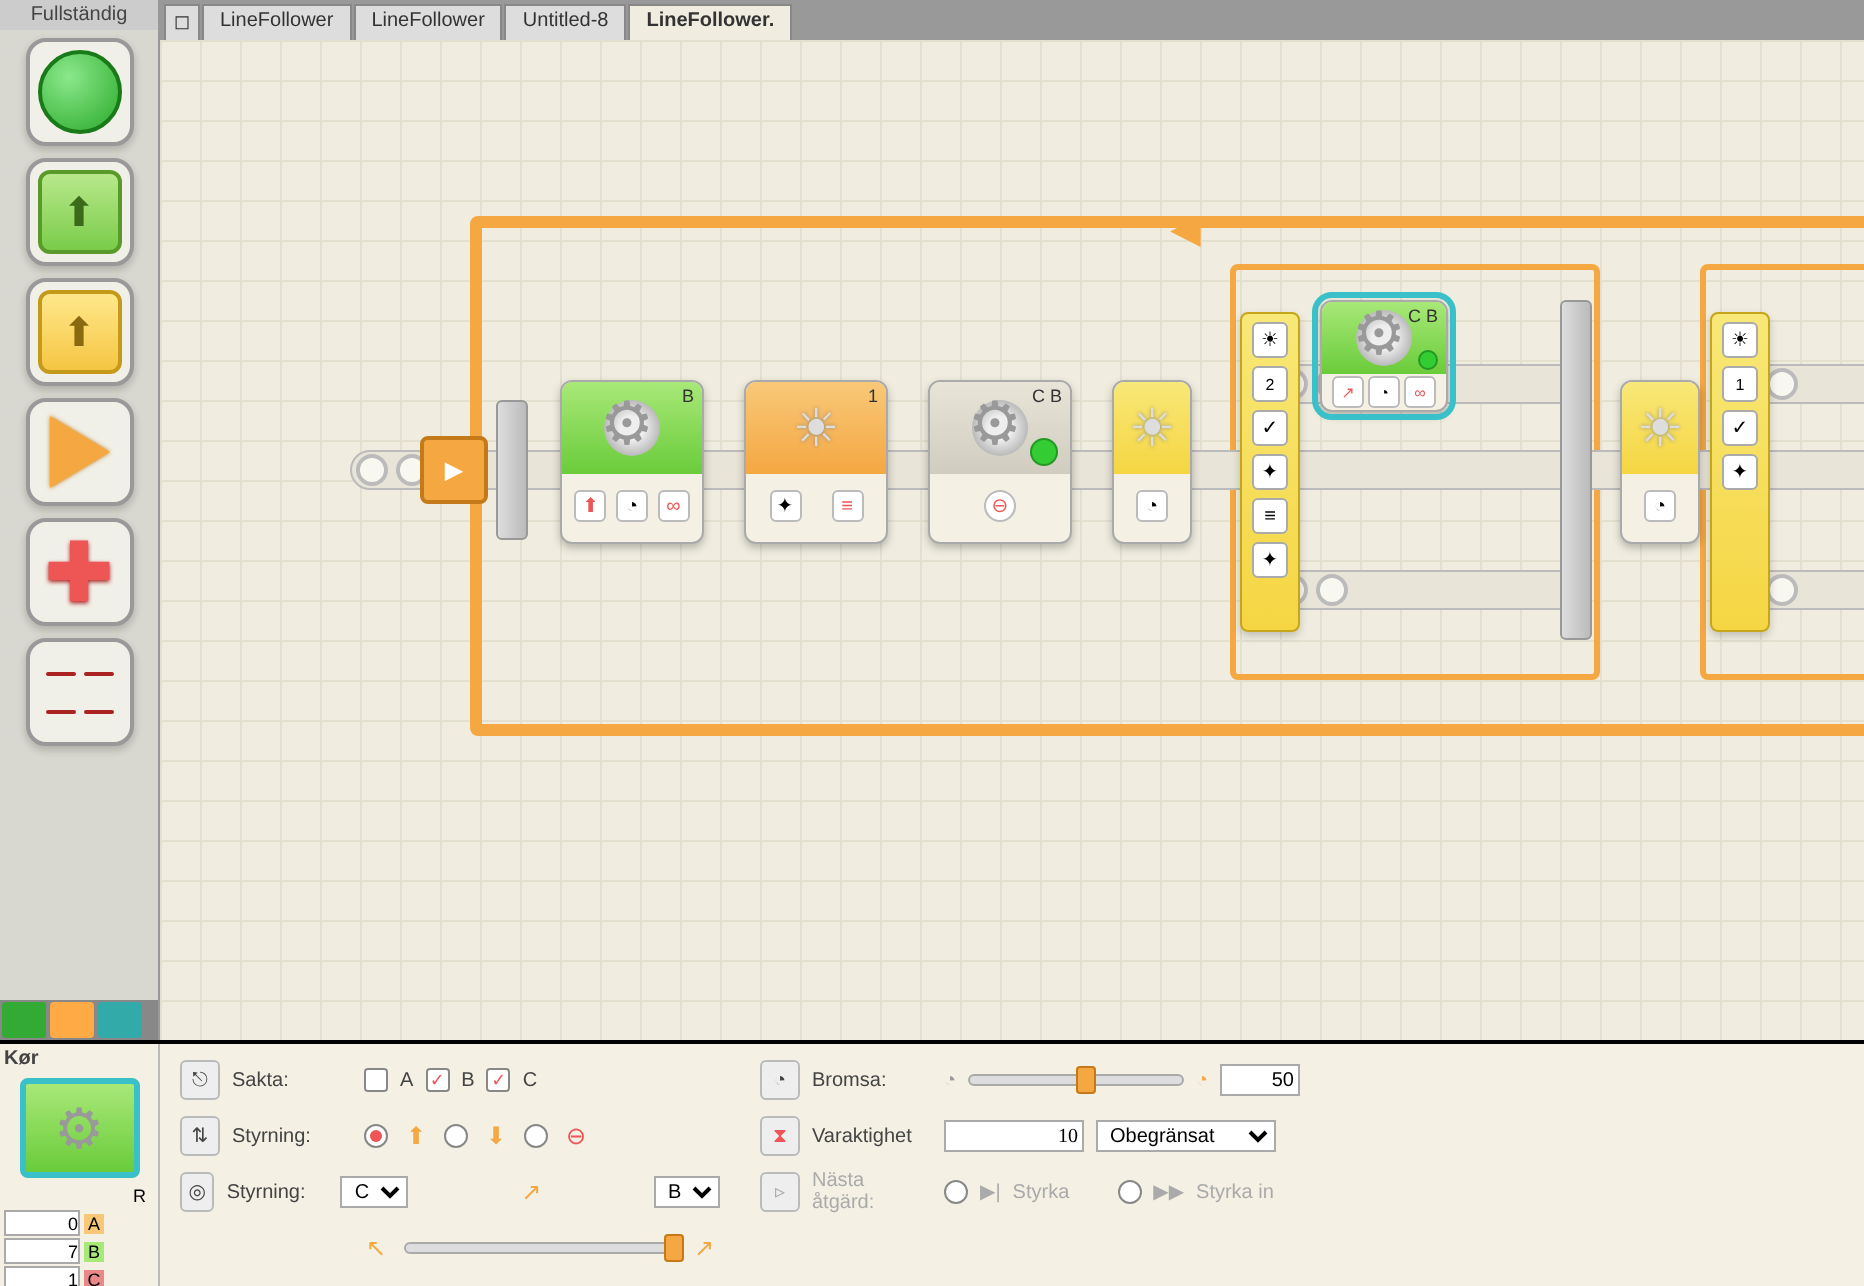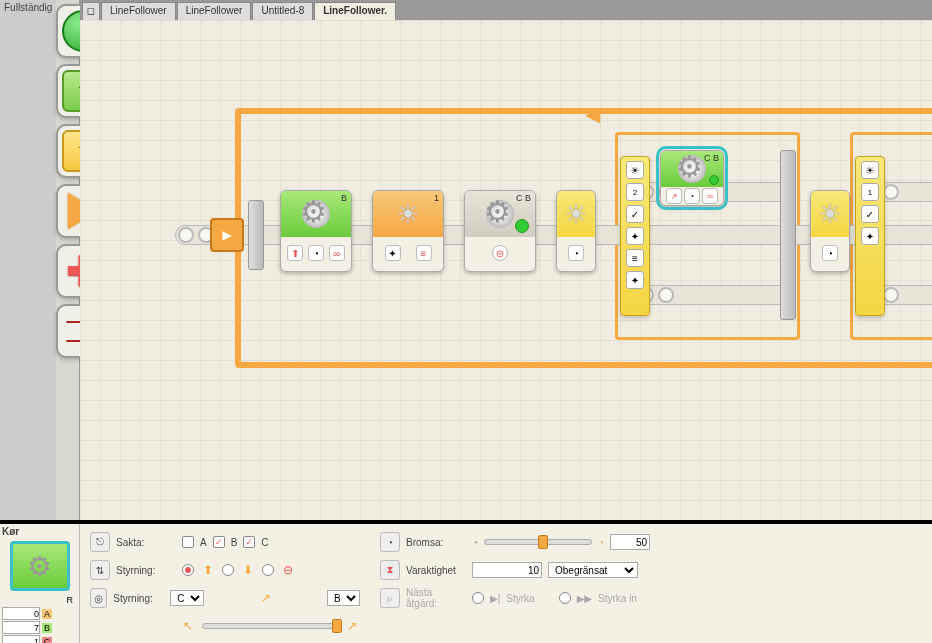--- a/index.html
+++ b/index.html
@@ -1,20 +1,20 @@
 <!DOCTYPE html>
 <html><head>
 <meta charset="utf-8">
 <style>
 * { box-sizing: border-box; margin: 0; padding: 0; font-family: Arial, sans-serif; }
 body { width: 932px; height: 643px; background: #e8e8e0; overflow: hidden; position: relative; }
 
 .top-area { display: flex; height: 520px; }
 
-.palette { width: 80px; background: #d8d8d0; border-right: 1px solid #999; display: flex; flex-direction: row; text-align: center; }
+.palette { width: 80px; background: #d8d8d0; border-right: 1px solid #999; display: flex; flex-direction: column; text-align: center; }
 .palette-title { font-size: 10px; color: #444; padding: 2px 4px; background: #ccc; }
 .palette-items { flex: 1; display: flex; flex-direction: column; align-items: center; padding-top: 4px; gap: 6px; }
 .pal-btn { width: 54px; height: 54px; border-radius: 10px; border: 2px solid #999; background: #f0f0e8; display: flex; align-items: center; justify-content: center; cursor: pointer; box-shadow: 0 2px 4px rgba(0,0,0,0.2); }
 .pal-btn.green-circle { }
 .pal-btn.green-circle::after { content:''; width:38px; height:38px; border-radius:50%; background: radial-gradient(circle at 35% 30%, #8be88b, #2aaa2a); border:2px solid #1a7a1a; }
 .pal-btn.green-sq::after { content:'⬆'; width:38px; height:38px; background:linear-gradient(#b8e88b,#7acc4a); border:2px solid #5a9a2a; border-radius:6px; display:flex; align-items:center; justify-content:center; color:#3a6a1a; font-size:20px; }
 .pal-btn.yellow-sq::after { content:'⬆'; width:38px; height:38px; background:linear-gradient(#ffe88b,#f5c542); border:2px solid #c59a1a; border-radius:6px; display:flex; align-items:center; justify-content:center; color:#8a6a10; font-size:20px; }
 .pal-btn.orange-arrow::after { content:''; width:0; height:0; border-top:18px solid transparent; border-bottom:18px solid transparent; border-left:30px solid #f5a742; filter: drop-shadow(0 0 1px #c57a1a); }
 .pal-btn.red-plus { color:#e55; font-size:40px; font-weight:bold; }
 .pal-btn.red-plus::after { content:'✚'; color:#e55; text-shadow:0 1px 2px #a22; }
@@ -68,21 +68,21 @@
 .block.small { width:64px; height:56px; }
 .block.small .head { height:36px; }
 .block.small .foot { height:18px; }
 
 .switch-block { position:absolute; width:30px; background:linear-gradient(#f8e878,#f5d542); border:1px solid #c5a51a; border-radius:4px; box-shadow:0 2px 4px rgba(0,0,0,0.2); }
 .switch-block .mini { width:18px; height:18px; margin:4px auto; border:1px solid #aaa; border-radius:3px; background:#fff; font-size:10px; display:flex; align-items:center; justify-content:center; }
 
 .arrow-top { position:absolute; left:505px; top:82px; color:#f5a742; font-size:20px; }
 
 
-.bottom-panel { height: 123px; background: #f4f0e4; border-top: 4px solid #000000; display: flex; }
+.bottom-panel { height: 123px; background: #f4f0e4; border-top: 2px solid #000000; display: flex; }
 .bp-left { width: 80px; border-right:1px solid #bbb; padding:2px; }
 .bp-title { font-size:10px; font-weight:bold; color:#444; }
 .bp-preview { width:60px; height:50px; margin:4px auto; background:linear-gradient(#a8e878,#6acc3a); border:3px solid #3ac0c8; border-radius:4px; display:flex; align-items:center; justify-content:center; position:relative; }
 .bp-preview::after { content:'⚙'; font-size:28px; color:#999; }
 .bp-ports { display:flex; flex-direction:column; gap:1px; margin-top:2px; }
 .bp-ports .row { display:flex; align-items:center; gap:2px; }
 .bp-ports input { width:38px; height:13px; font-size:9px; text-align:right; border:1px solid #aaa; }
 .bp-ports .lbl { font-size:9px; width:10px; text-align:center; }
 .bp-ports .lbl.a{background:#f8c878;} .bp-ports .lbl.b{background:#a8e878;} .bp-ports .lbl.c{background:#e88888;}
 
@@ -291,21 +291,21 @@
         <span class="arrow-ic" style="color:#f5a742">⬆</span>
       <span class="rad"></span>
         <span class="arrow-ic" style="color:#f5a742">⬇</span>
       <span class="rad"></span>
         <span class="arrow-ic" style="color:#e55">⊖</span>
     </div>
 
     <div class="bp-row">
       <div class="icon-box" style="color:#e55">⧗</div>
       <label>Varaktighet</label>
-      <input class="num-input" style="width: 70px;" value="10">
+      <input class="num-input" style="width: 70px; font-family: Liberation Serif, serif;" value="10">
       <select class="sel" style="width:90px"><option>Obegränsat</option></select>
     </div>
 
     <div class="bp-row">
       <div class="icon-box">◎</div>
       <label>Styrning:</label>
       <select class="sel"><option>C</option></select>
       <span style="width:50px"></span>
       <span class="arrow-ic" style="color:#f5a742">↗</span>
       <span style="width:50px"></span>

